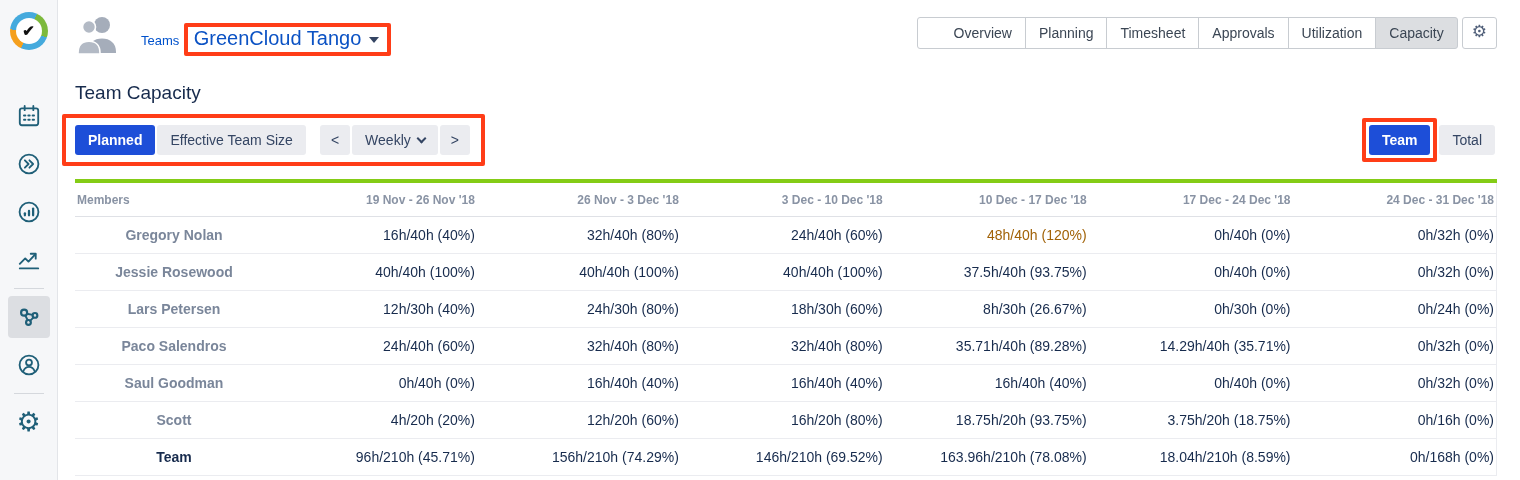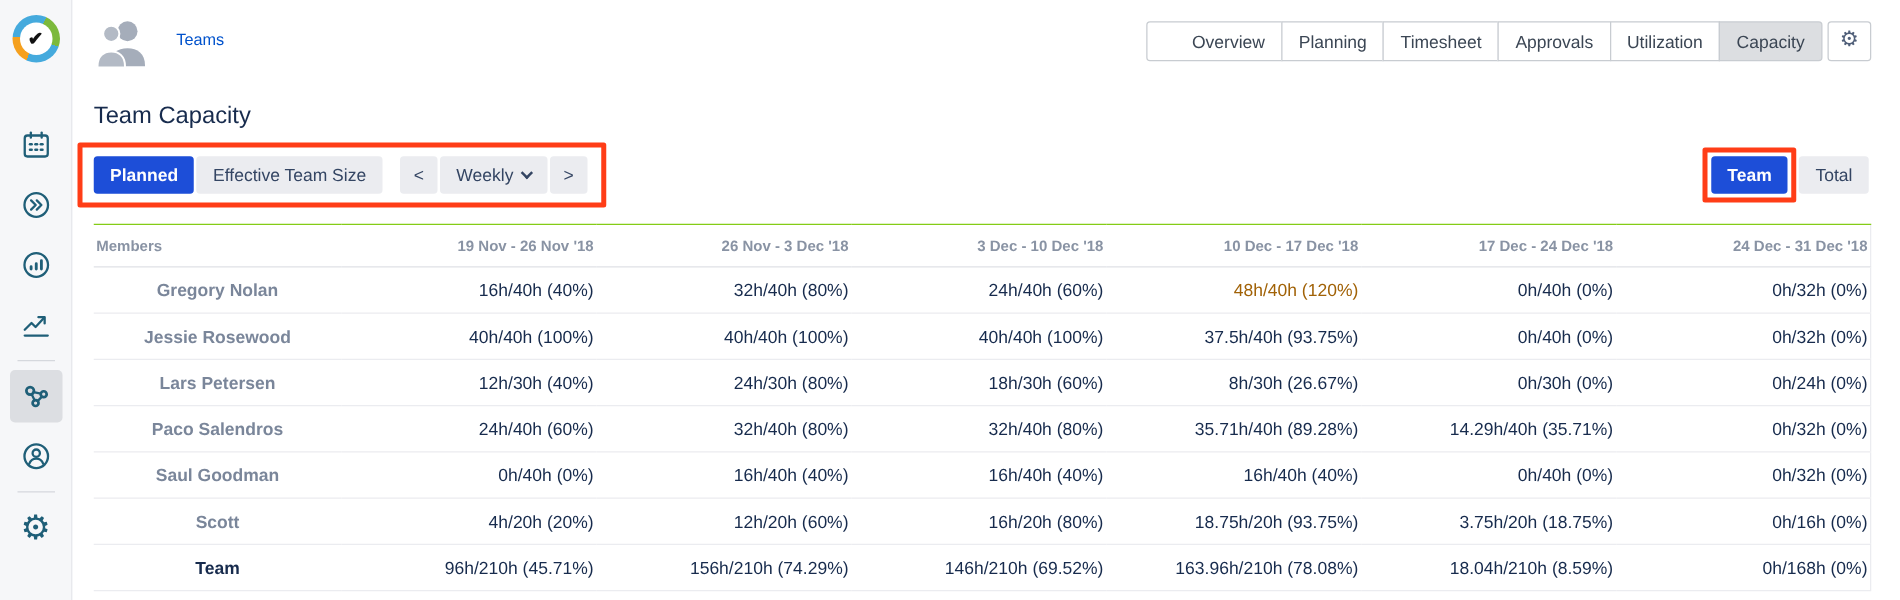--- a/index.html
+++ b/index.html
@@ -22,21 +22,21 @@
   .side-item.active { background:#dcdee2; }
   .side-item svg { stroke:#1f5f78; fill:none; stroke-width:1.7; stroke-linecap:round; stroke-linejoin:round; }
   .side-divider { width:30px; height:1px; background:#d5d8dd; margin:4px 0; }
   .gear-glyph { font-size:27px; color:#1f5f78; line-height:1; }
 
   
   .main { flex:1; background:#fff; position:relative; display:flex; flex-direction:column; }
 
   .main-header { display:flex; justify-content:space-between; align-items:flex-start;
                  padding:8px 23px 0 17px; }
-  .team-head { display:flex; align-items:center; }
+  .team-head { display:flex; align-items:flex-end; }
   .people-icon { margin-top:6px; }
   .team-head-text { margin-left:10px; }
   .breadcrumb { font-size:13px; color:#0052cc; text-decoration:none; display:inline-block;
                 margin-left:10px; cursor:pointer; }
   .title-ann { display:inline-block; border:4px solid #ff3d17; border-radius:2px;
                padding:0 8px 2px 6px; }
   .team-title { font-size:20px; font-weight:500; color:#0b52c4; display:flex;
                 align-items:center; cursor:pointer; }
   .caret-down { width:0; height:0; border-left:5px solid transparent; border-right:5px solid transparent;
                 border-top:6px solid #344563; margin-left:8px; margin-top:3px; }
@@ -67,21 +67,21 @@
   .scope-group { display:flex; align-items:center; }
   .scope-ann { display:inline-block; border:4px solid #ff3d17; border-radius:2px; padding:3px;
                margin-right:2px; }
   .scope-ann .btn { margin-right:0; }
 
   
   .table-wrap { margin:13px 23px 0 17px; }
   table { width:100%; border-collapse:collapse; table-layout:fixed; background:#fff;
           border-right:1px solid #ebecf0; }
   thead th { font-size:12px; font-weight:bold; color:#8993a4; text-align:right;
-             padding:10px 2px 9px; border-top:1px solid #84cc16; border-bottom:1px solid #dfe1e6; }
+             padding:10px 2px 9px; border-top:4px solid #84cc16; border-bottom:1px solid #dfe1e6; }
   thead th.first { text-align:left; }
   tbody td { font-size:14px; color:#172b4d; text-align:right; padding:10px 2px;
              border-bottom:1px solid #ebecf0; white-space:nowrap; }
   td.cell-name { text-align:center; font-weight:bold; color:#7a869a; cursor:pointer; }
   td.cell-name.total { color:#172b4d; cursor:default; }
   td.cell-val.over { color:#a16207; }
 </style>
 </head>
 <body>
 
@@ -161,20 +161,26 @@
     <div class="main-header">
       <div class="team-head">
         <svg class="people-icon" width="46" height="42" viewBox="0 0 46 42">
           <circle cx="27" cy="11" r="8" fill="#a5adba"></circle>
           <path d="M13 38c0-9 6-13.5 14-13.5S41 29 41 38v1H13z" fill="#a5adba"></path>
           <circle cx="14" cy="13" r="6.5" fill="#b3bac5" stroke="#ffffff" stroke-width="1.6"></circle>
           <path d="M3 39c0-8 4.8-11.8 11-11.8S25 31 25 39v1H3z" fill="#b3bac5" stroke="#ffffff" stroke-width="1.6"></path>
         </svg>
         <div class="team-head-text">
           <a class="breadcrumb">Teams</a>
+          <div class="title-ann">
+            <div class="team-title">
+              <span>GreenCloud Tango</span>
+              <span class="caret-down"></span>
+            </div>
+          </div>
         </div>
       </div>
 
       <div class="tab-bar">
         <button class="tab">Overview</button>
         <button class="tab">Planning</button>
         <button class="tab">Timesheet</button>
         <button class="tab">Approvals</button>
         <button class="tab">Utilization</button>
         <button class="tab last active">Capacity</button>

